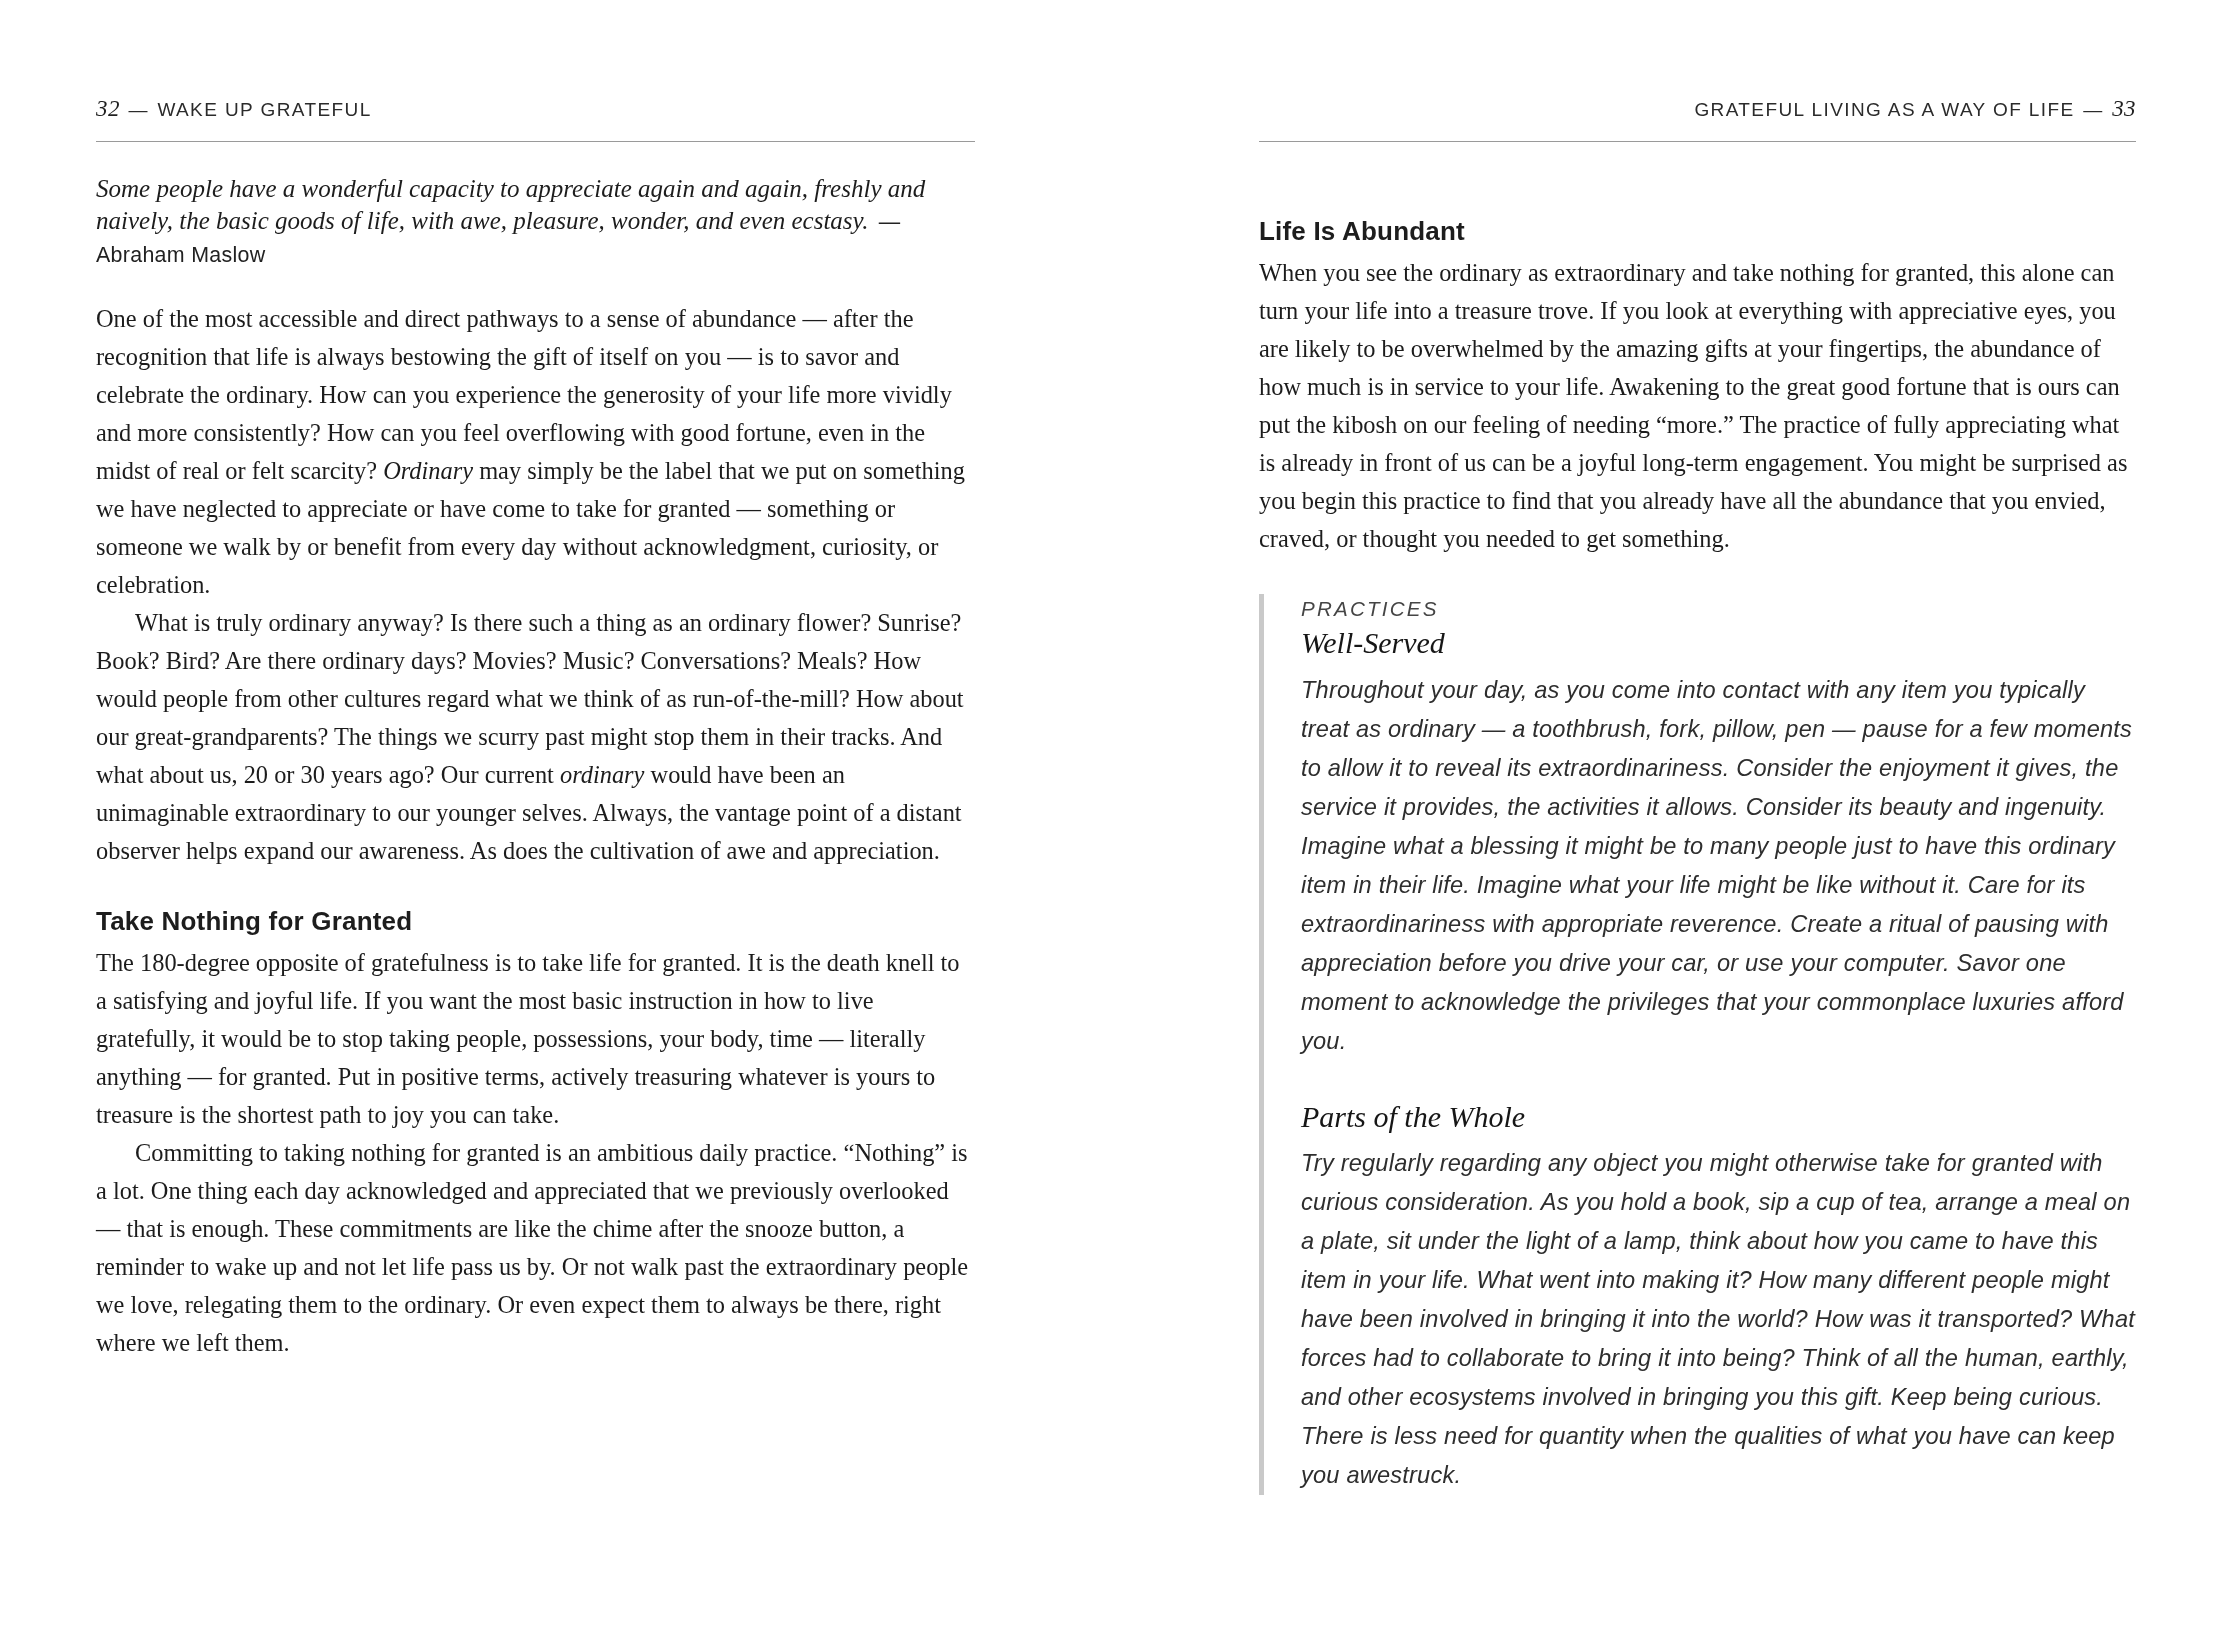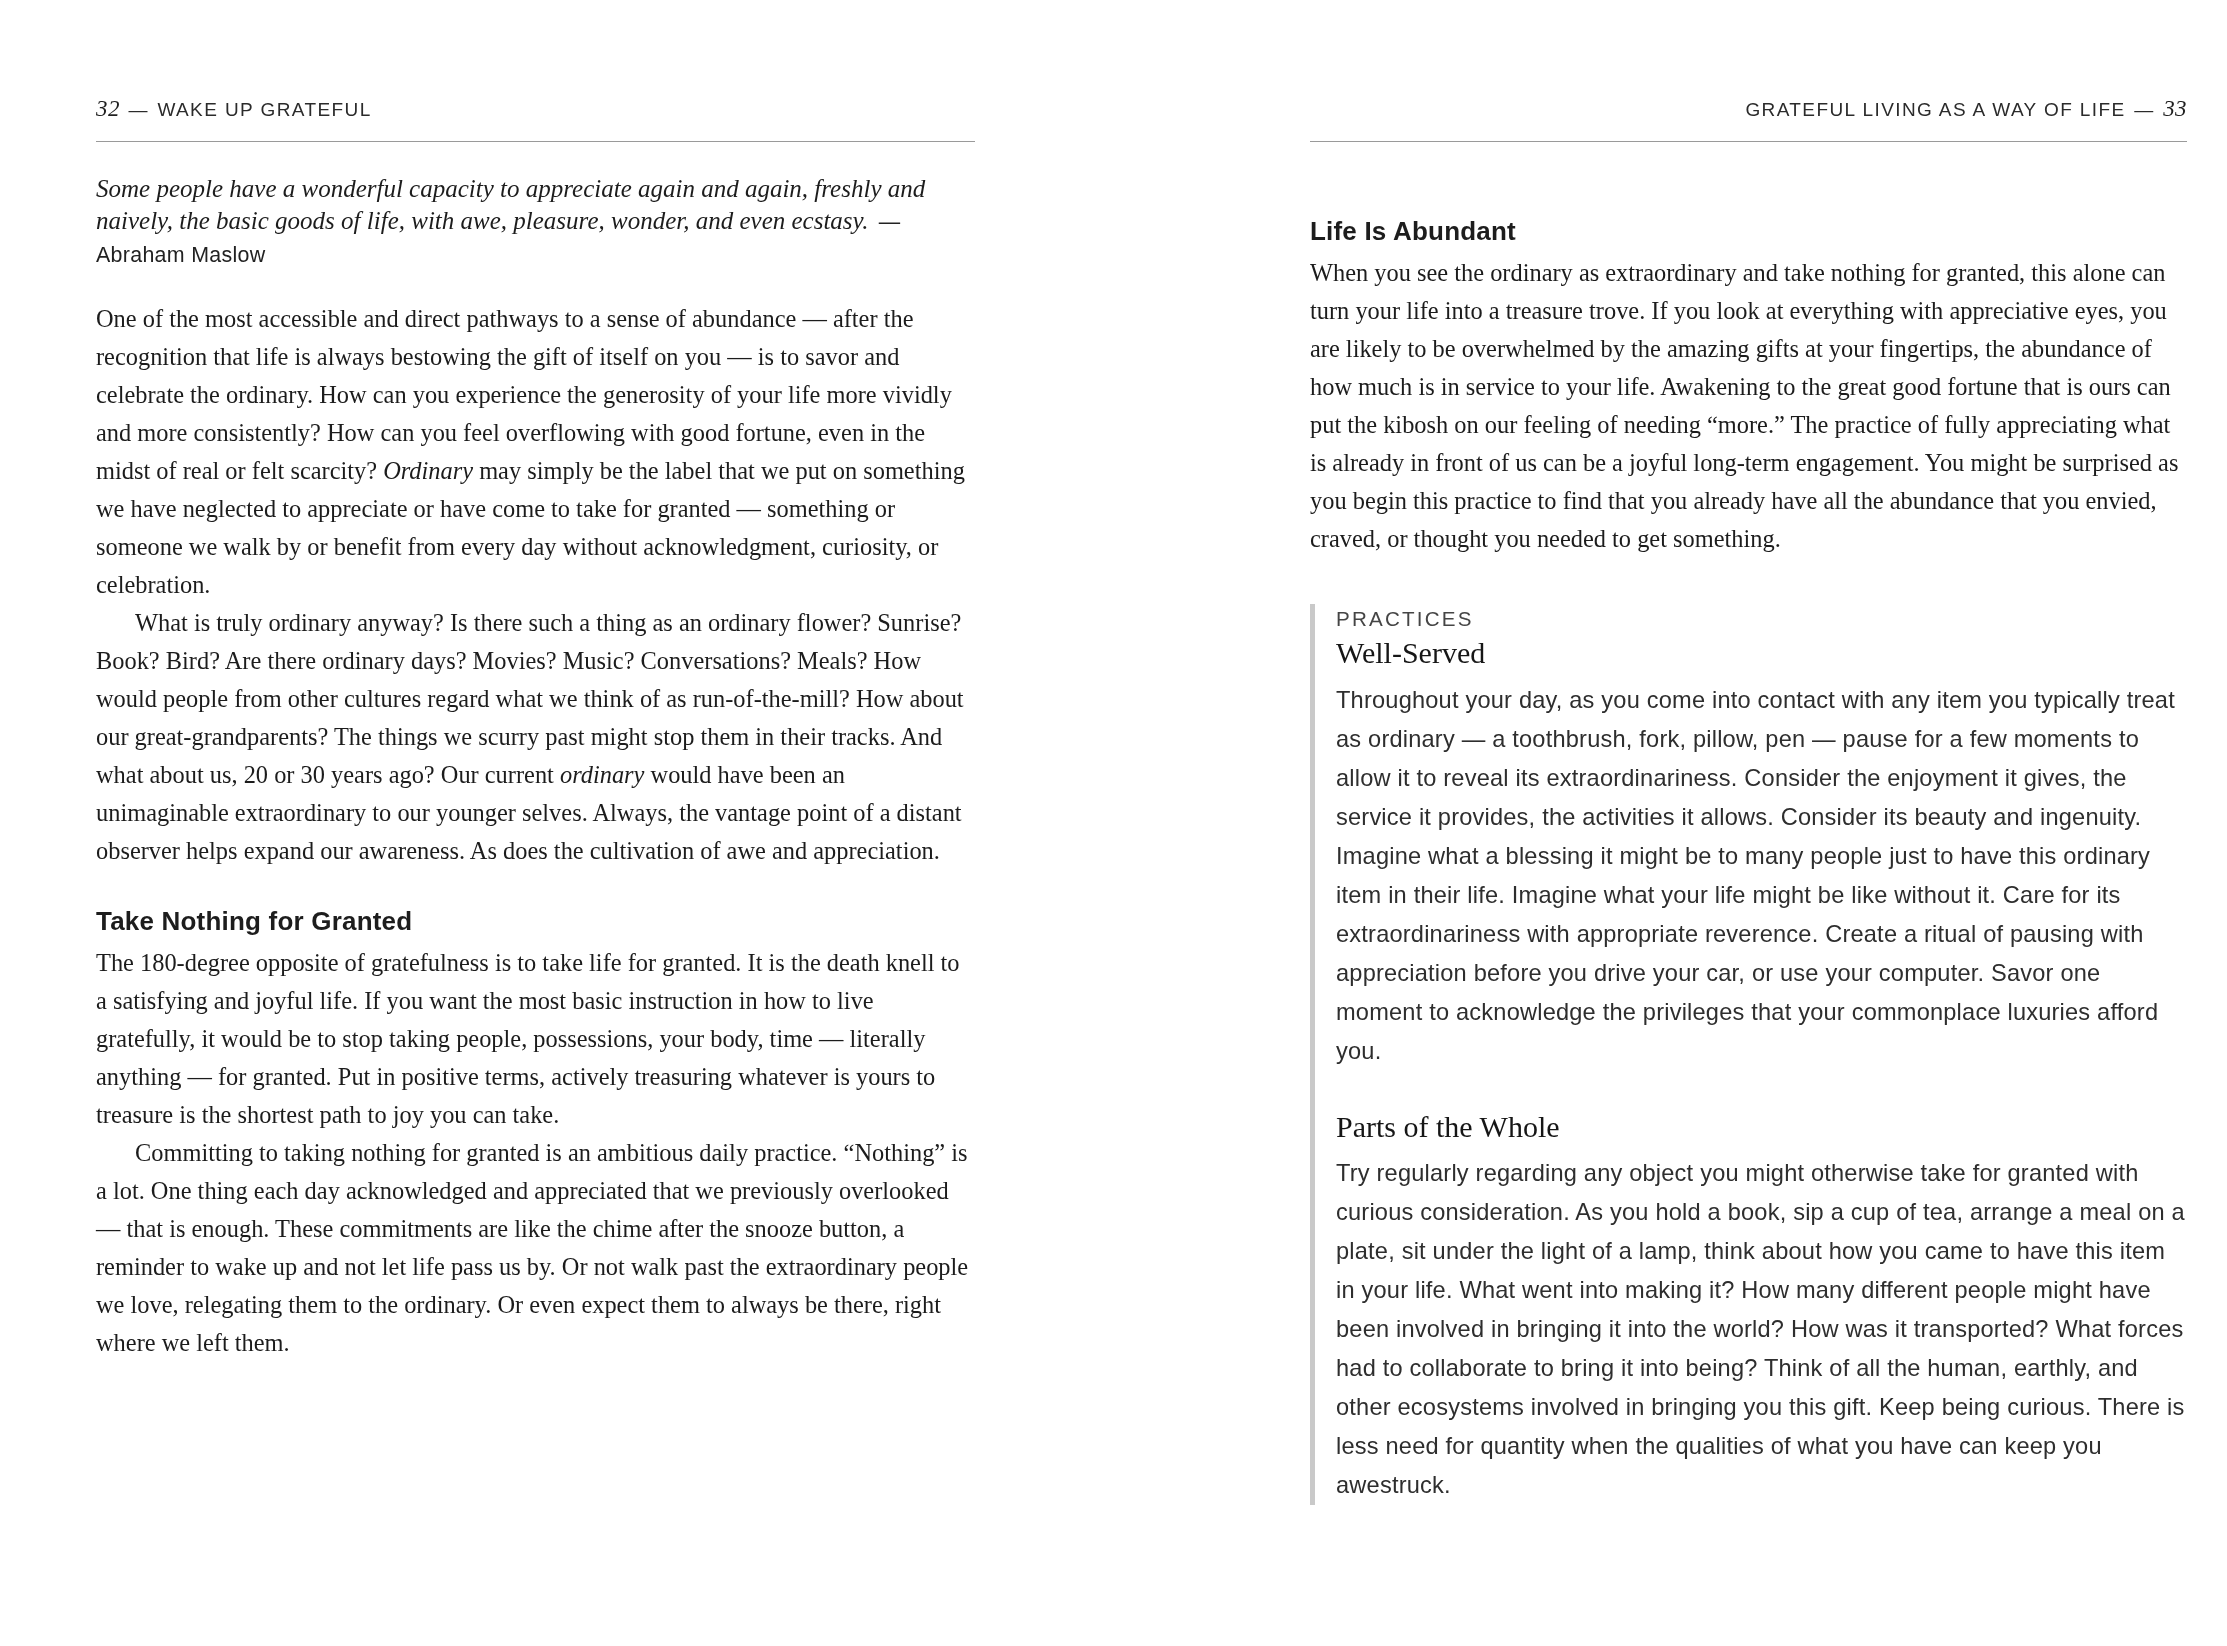--- a/index.html
+++ b/index.html
@@ -10,21 +10,21 @@
     position: relative;
     overflow: hidden;
     font-family: "Liberation Serif", serif;
     color: #1c1c1c;
   }
   .page {
     position: absolute;
     top: 0;
   }
   .page-left  { left: 96px;  width: 879px; }
-  .page-right { left: 1310px; width: 877px; }
+  .page-right { left: 1259px; width: 877px; }
 
   
   .running-head {
     margin-top: 96px;
     height: 26px;
     display: flex;
     align-items: baseline;
     font-family: "Liberation Sans", sans-serif;
     font-size: 19px;
     letter-spacing: 1.4px;
@@ -86,23 +86,24 @@
     font-size: 26px;
     letter-spacing: 0.2px;
     color: #1d1d1d;
     margin-top: 36px;
     margin-bottom: 6.9px;
   }
   .section-heading.first { margin-top: 74px; margin-bottom: 6.9px; }
 
   
   .practices {
-    margin-top: 46px;
+    margin-top: 36px;
     border-left: 5.1px solid #c9c9c9;
-    padding-left: 21px;
+    padding-left: 37px;
+    font-style: italic;
   }
   .practices-label {
     font-family: "Liberation Sans", sans-serif;
     font-size: 20.6px;
     letter-spacing: 2.2px;
     color: #454545;
     padding-top: 3.4px;
   }
   .practice-title {
     font-family: "Liberation Serif", serif;

